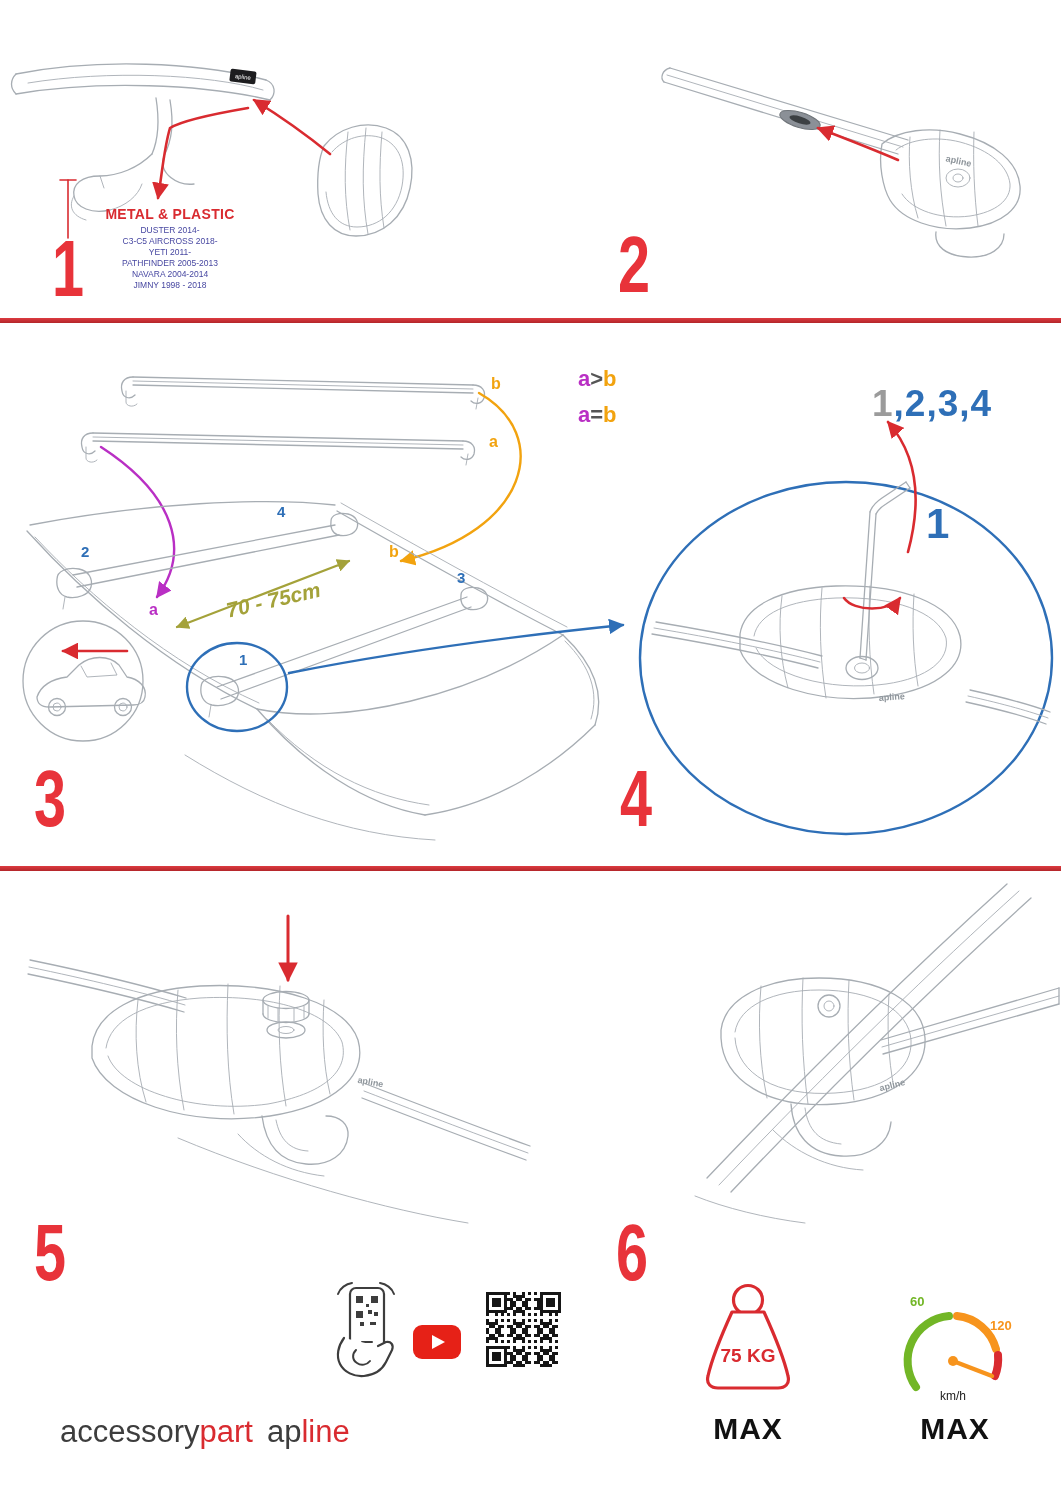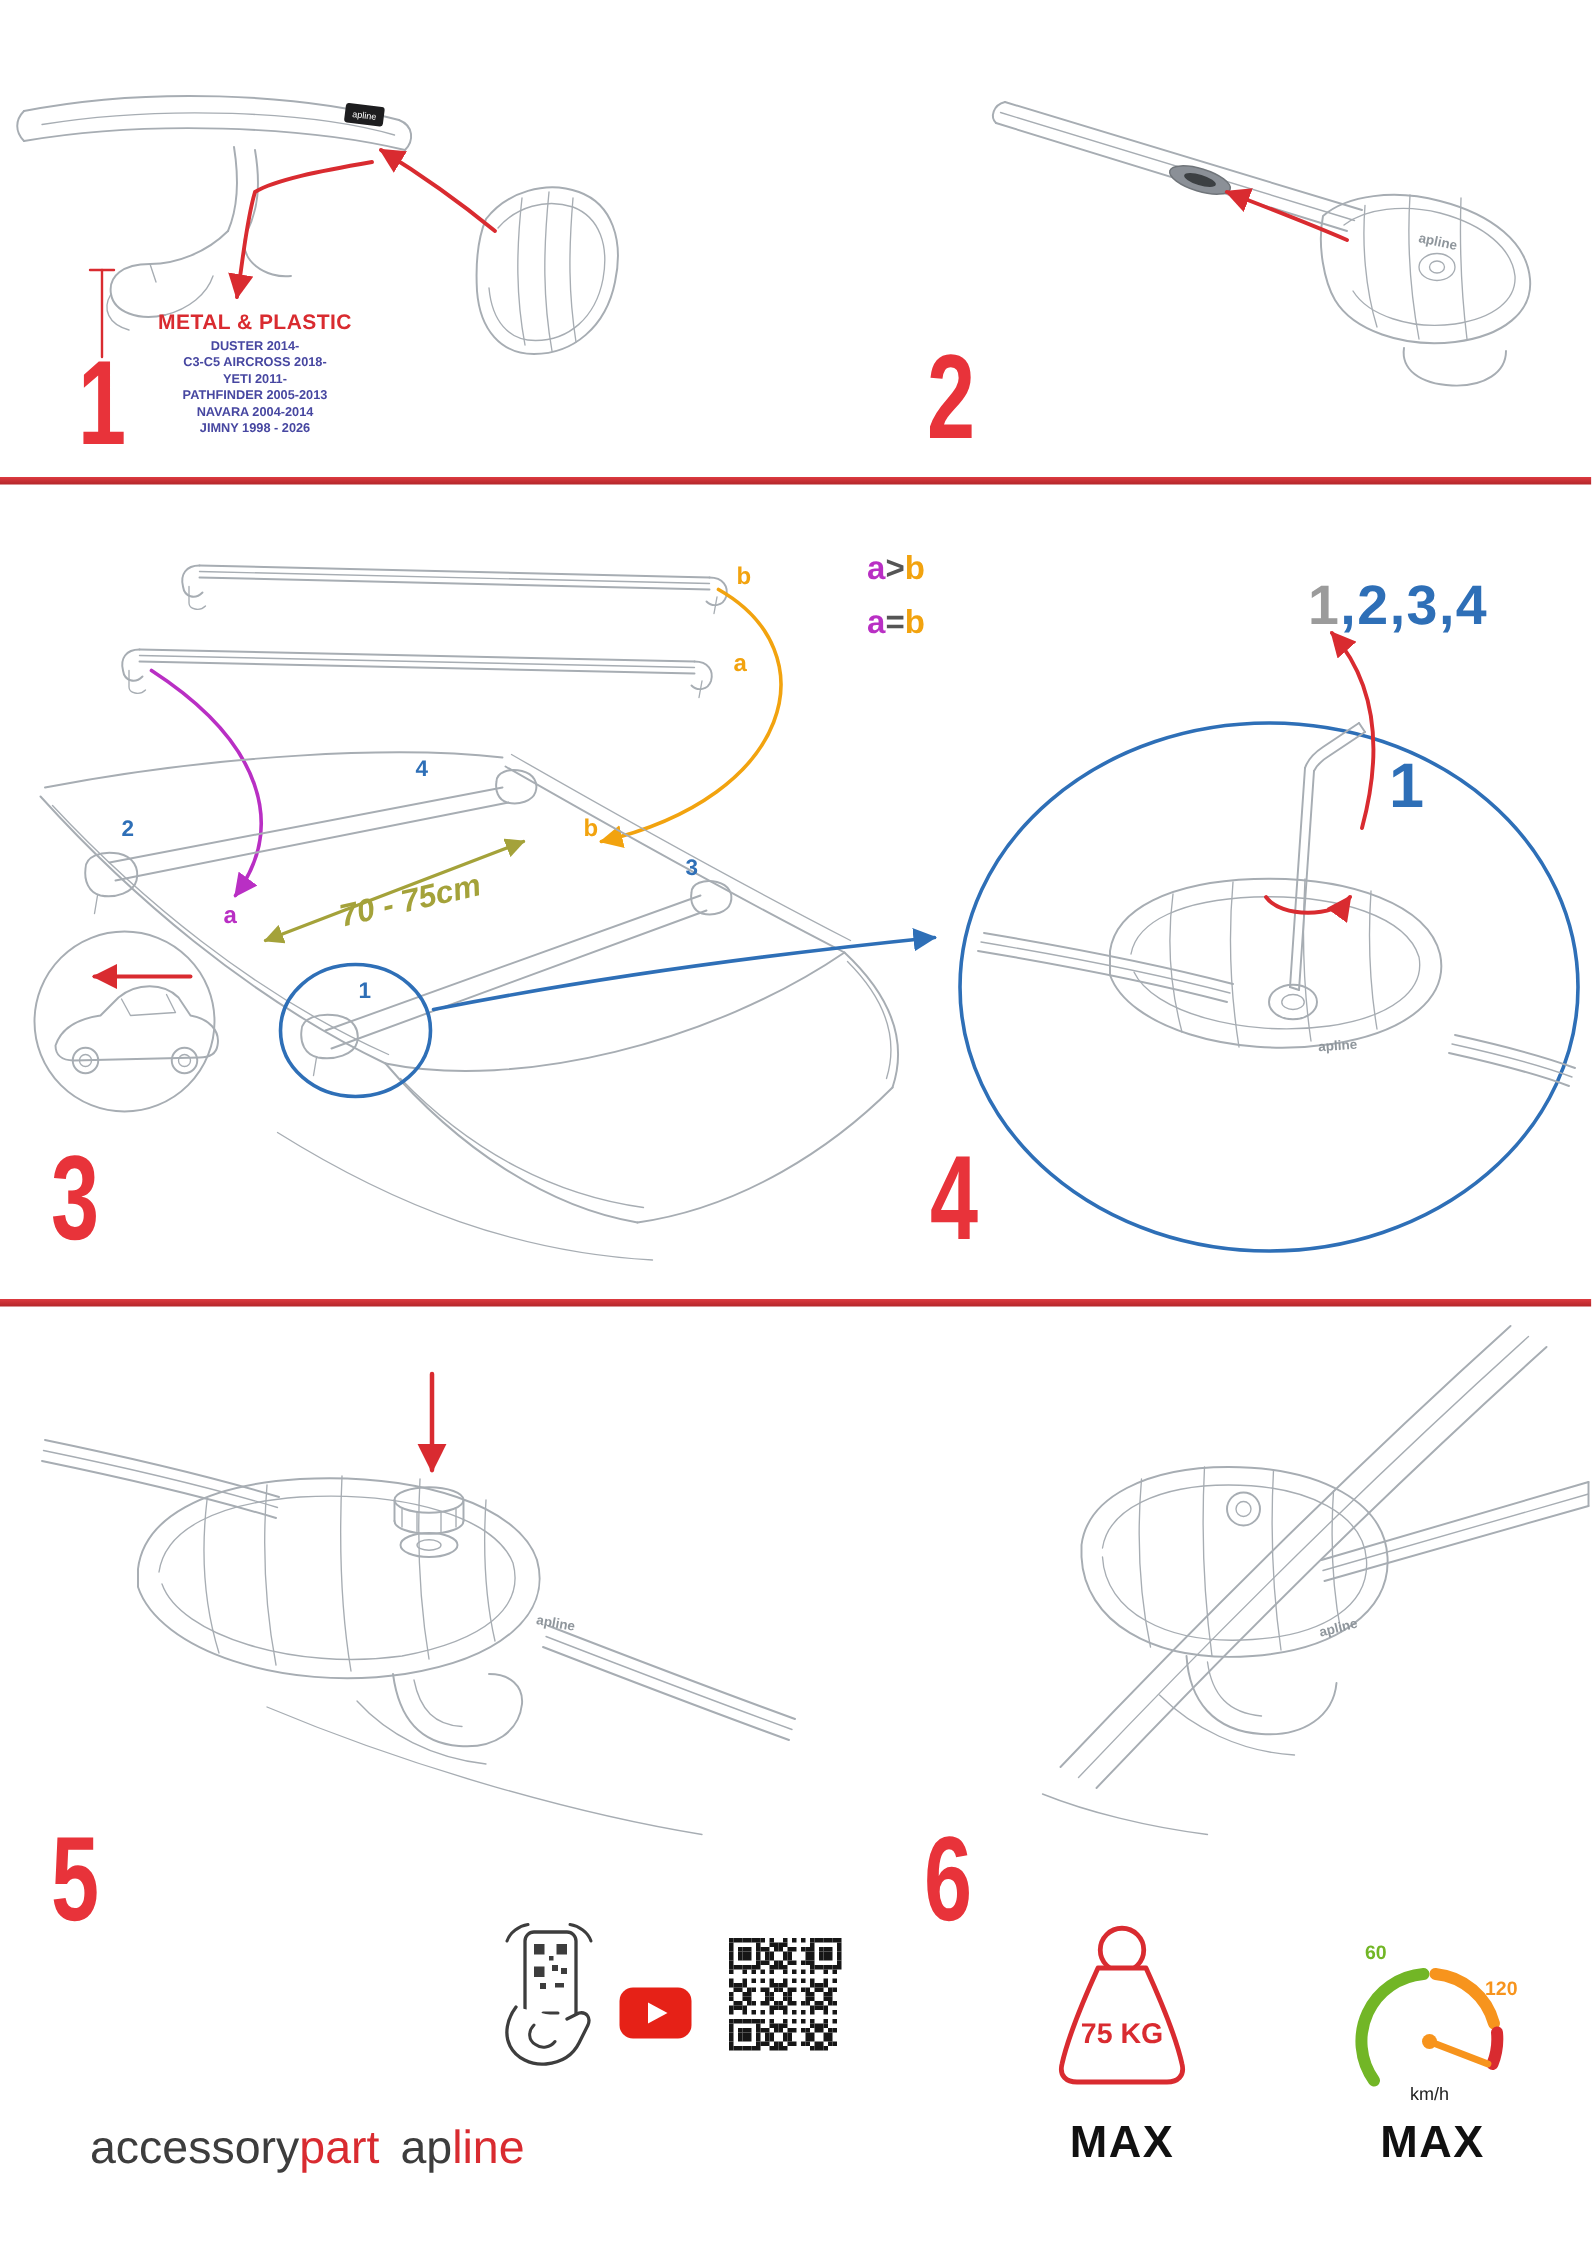--- a/index.html
+++ b/index.html
@@ -11,21 +11,21 @@
   .thin-red{stroke:var(--red);fill:none;stroke-width:1.6;stroke-linecap:round;}
   .arrow-blue{stroke:var(--blue);fill:none;stroke-width:2.4;stroke-linecap:round;}
   .arrow-purple{stroke:var(--purple);fill:none;stroke-width:2.4;stroke-linecap:round;}
   .arrow-orange{stroke:var(--orange);fill:none;stroke-width:2.4;stroke-linecap:round;}
   .measure{stroke:var(--olive);fill:none;stroke-width:2.2;stroke-linecap:round;}
   .blue-ring{stroke:var(--blue);fill:none;stroke-width:2.4;}
   .stepnum{position:absolute;color:var(--accent_red);font-weight:700;font-size:80px;line-height:78px;transform:scaleX(.72);transform-origin:left top;}
   .divider{position:absolute;left:0;width:100%;height:5px;background:linear-gradient(#dd3a40,#b3262a);}
   .models{position:absolute;left:84px;top:206px;width:172px;text-align:center;}
   .material{color:var(--red);font-size:14px;font-weight:700;letter-spacing:.3px;margin-bottom:3px;}
-  .model{color:#4747a1;font-size:8.5px;line-height:11px;font-weight:700;}
+  .model{color:#4747a1;font-size:8.5px;line-height:11px;font-weight:400;}
   .legend{position:absolute;font-size:22px;font-weight:700;}
   .lg-a{color:var(--purple);} .lg-op{color:#555;} .lg-b{color:var(--orange);}
   .order{position:absolute;font-size:37px;font-weight:700;letter-spacing:1px;}
   .order-first{color:#9b9b9b;} .order-rest{color:var(--blue);}
   .callout-one{position:absolute;color:var(--blue);font-size:42px;font-weight:700;}
   .fly{position:absolute;left:118px;top:1326px;font-size:50px;font-weight:600;letter-spacing:10px;color:var(--navy);}
   .brand{position:absolute;left:60px;top:1414px;font-size:31px;font-weight:500;}
   .b-dark{color:#3d3d3d;} .b-red{color:var(--red);} .b-ap{margin-left:14px;}
   .max-label{position:absolute;text-align:center;font-size:30px;font-weight:600;color:#111;letter-spacing:1px;}
   .lbl-blue{fill:var(--blue);font-weight:bold;font-size:15px;}
@@ -95,21 +95,21 @@
       <path class="thin-red" d="M 60,152 L 60,210"></path>
     </g>
   </svg>
   <div class="models">
     <div class="material">METAL &amp; PLASTIC</div>
     <div class="model">DUSTER 2014-</div>
     <div class="model">C3-C5 AIRCROSS 2018-</div>
     <div class="model">YETI 2011-</div>
     <div class="model">PATHFINDER 2005-2013</div>
     <div class="model">NAVARA 2004-2014</div>
-    <div class="model">JIMNY 1998 - 2026</div>
+    <div class="model">JIMNY 1998 - 2018</div>
   </div>
   <div class="stepnum" style="left:52px;top:230px">1</div>
 
   <svg class="art" style="left:640px;top:42px" width="421" height="235" viewBox="0 0 421 235">
     <g>
       <path class="ln" d="M 30,26 L 268,98"></path>
       <path class="ln" d="M 24,40 L 258,112"></path>
       <path class="ln2" d="M 27,33 L 263,105"></path>
       <path class="ln" d="M 30,26 C 22,28 20,36 24,40"></path>
     </g>

